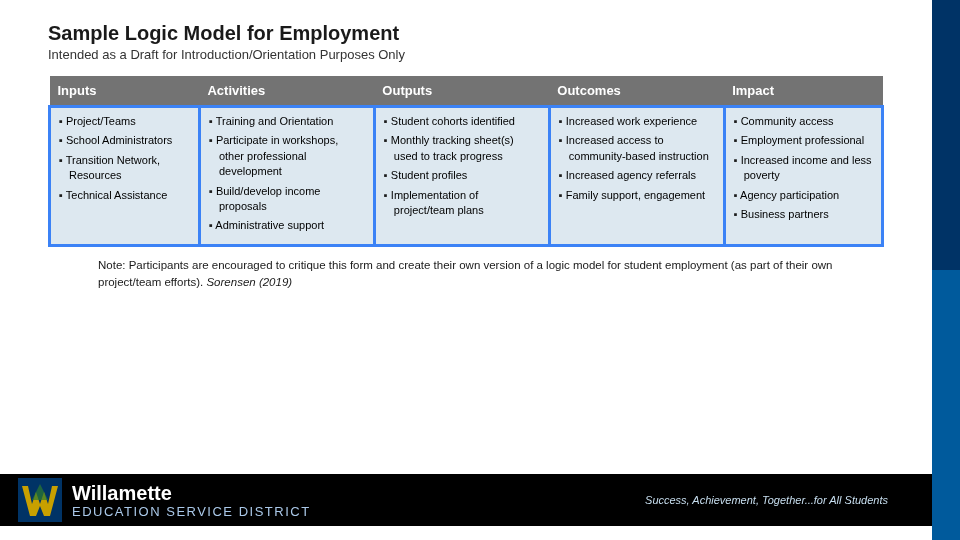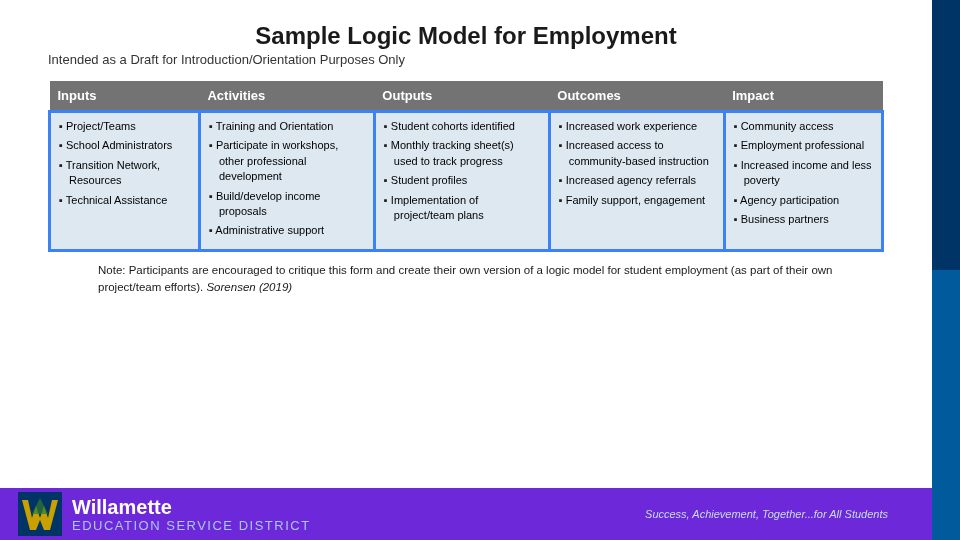--- a/index.html
+++ b/index.html
@@ -29,25 +29,24 @@
       height: 270px;
       background: #005a9c;
     }
 
     .main-content {
       padding: 22px 48px 12px 48px;
       width: 932px;
     }
 
     .page-title {
-      font-size: 24px;
+      font-size: 20px;
       font-weight: bold;
       color: #1a1a1a;
       margin-bottom: 2px;
-      text-align: center;
     }
 
     .page-subtitle {
       font-size: 13px;
       color: #333;
       margin-bottom: 14px;
     }
 
     
     .logic-table {
@@ -109,25 +108,25 @@
       font-weight: normal;
     }
 
     .note-italic {
       font-style: italic;
     }
 
     
     .footer {
       position: absolute;
-      bottom: 0;
+      bottom: 14px;
       left: 0;
       width: 932px;
       height: 52px;
-      background: #6d28d9;
+      background: #000000;
       display: flex;
       align-items: center;
       padding: 4px 18px;
     }
 
     .footer-logo {
       width: 44px;
       height: 44px;
       margin-right: 10px;
       flex-shrink: 0;

